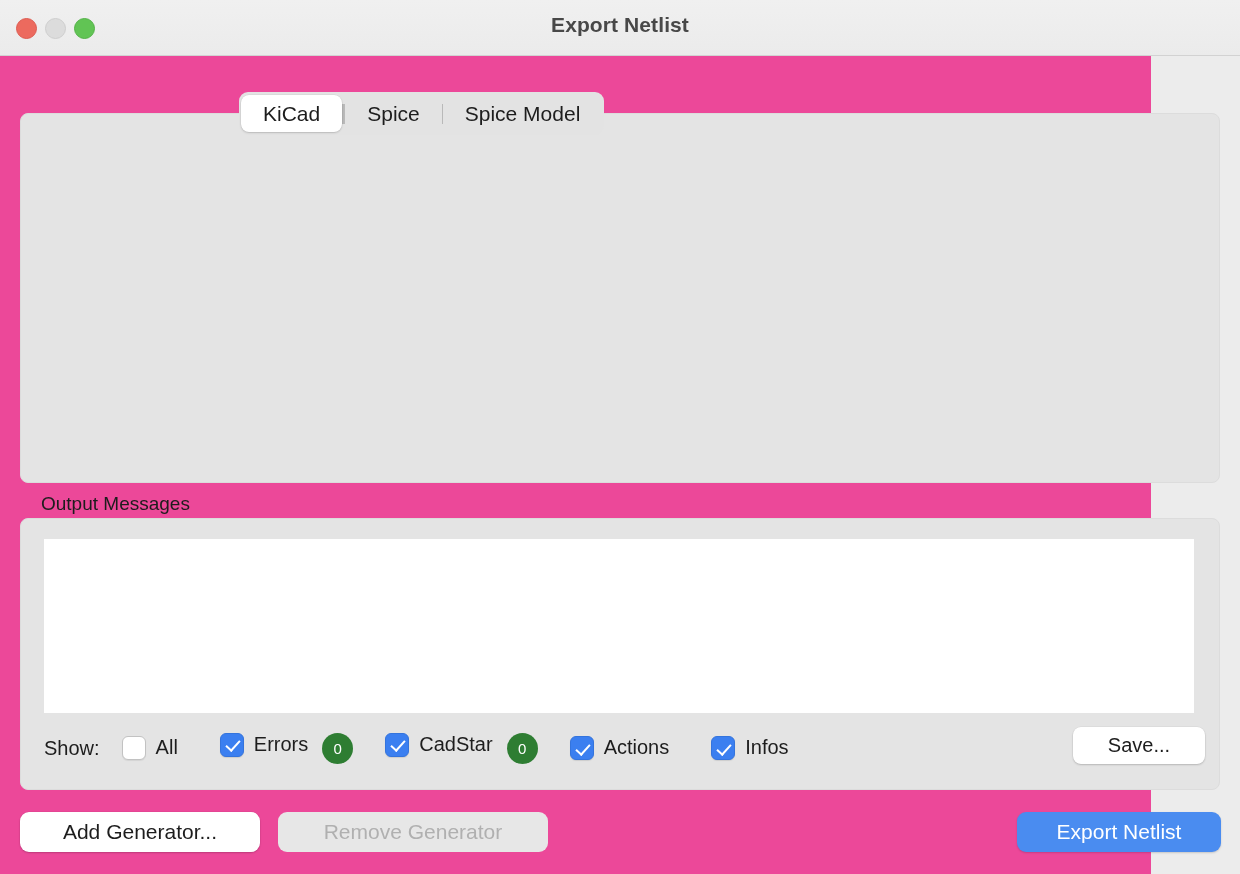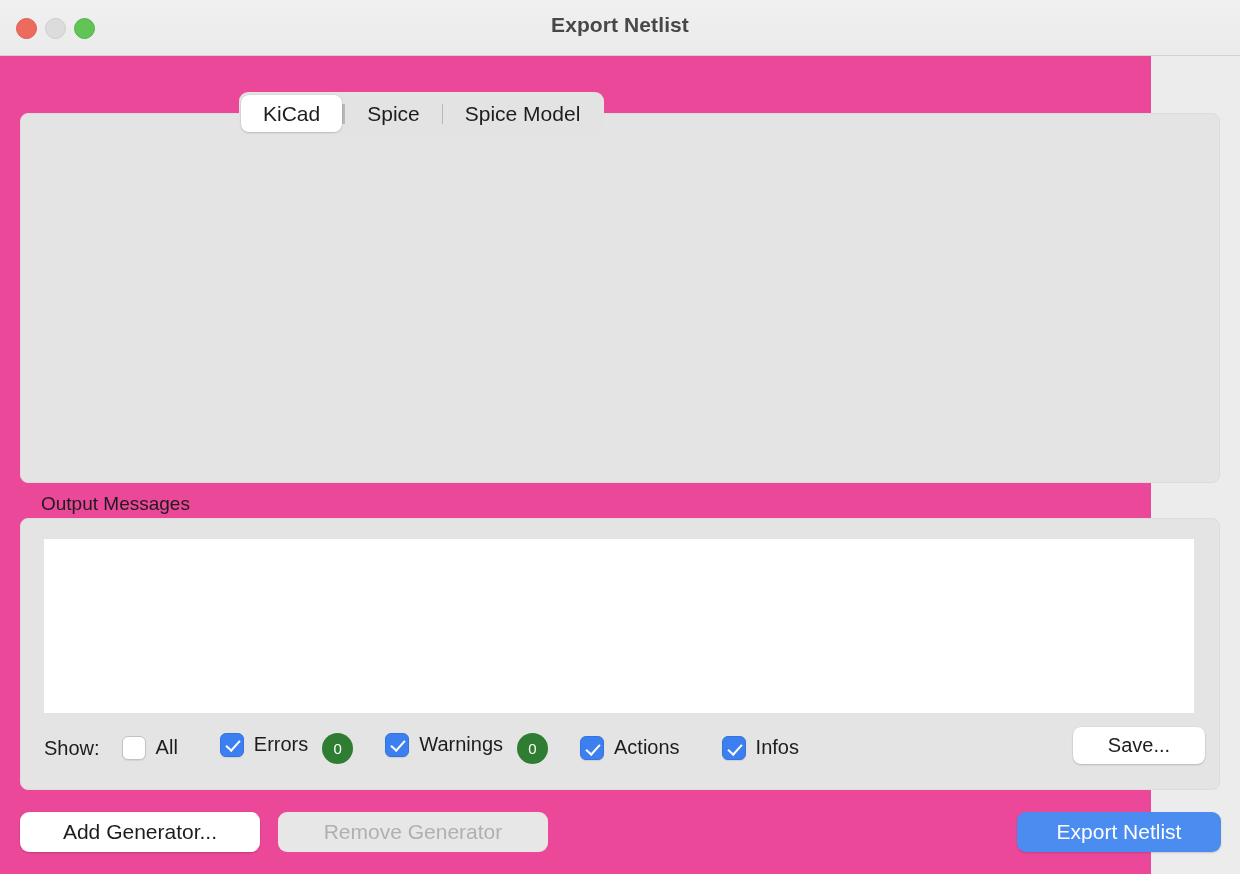--- a/index.html
+++ b/index.html
@@ -317,21 +317,21 @@
       <div class="chk-group">
         <span class="checkbox on"></span>
         <span class="chk-label">Errors</span>
         <span class="badge">0</span>
       </div>
 
       <div class="spacer-sm"></div>
 
       <div class="chk-group">
         <span class="checkbox on"></span>
-        <span class="chk-label">Warnings</span>
+        <span class="chk-label">CadStar</span>
         <span class="badge">0</span>
       </div>
 
       <div class="spacer-sm"></div>
 
       <div class="chk-group">
         <span class="checkbox on"></span>
         <span class="chk-label">Actions</span>
       </div>
 

